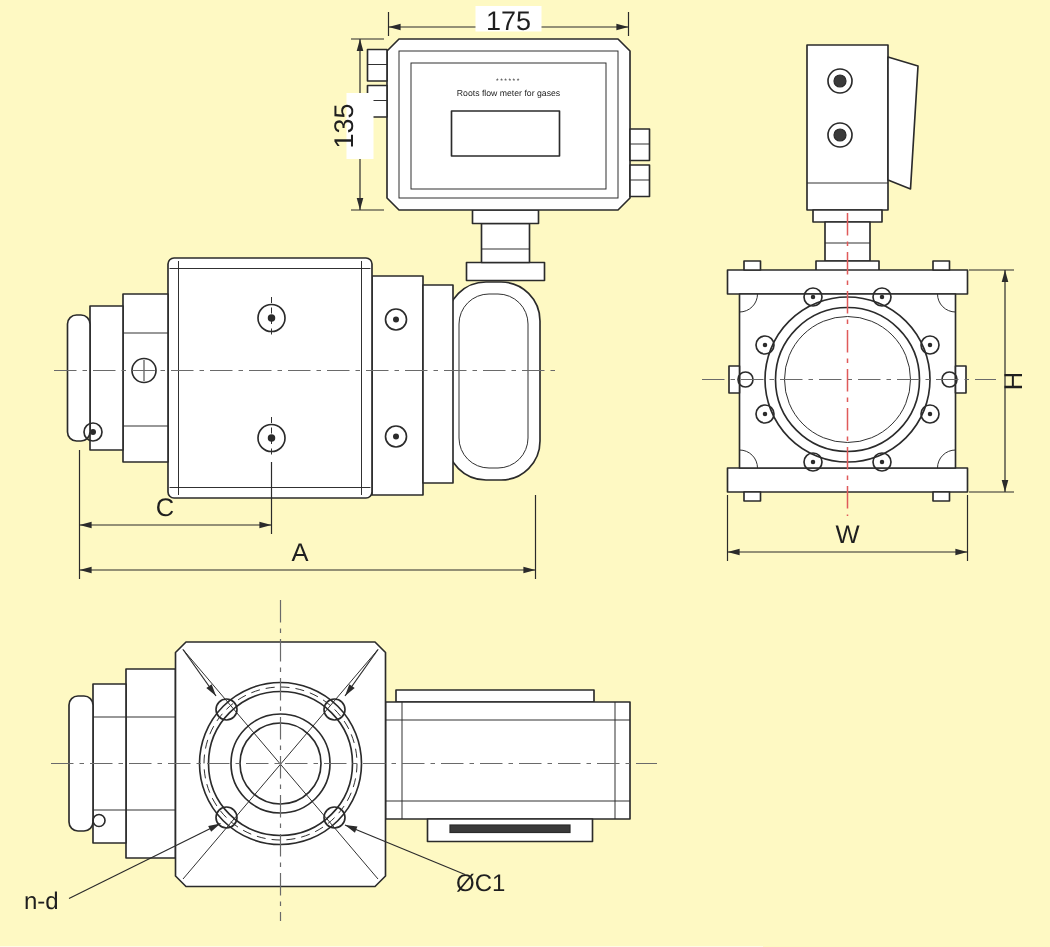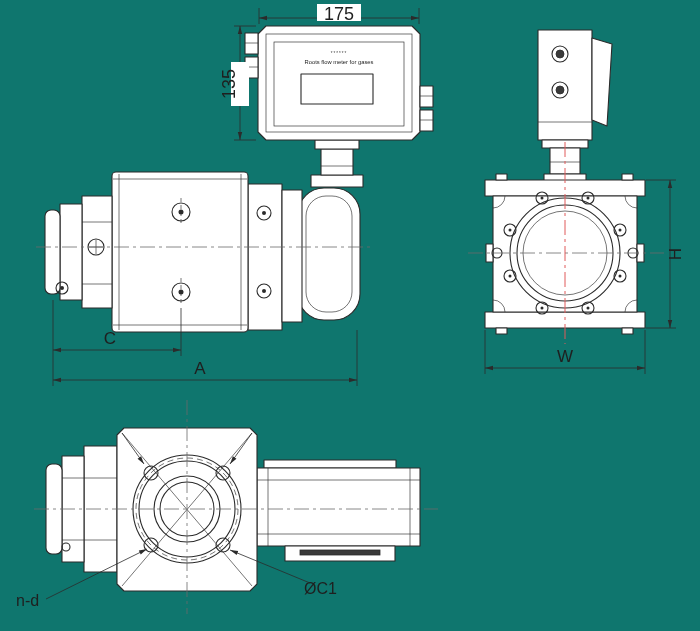--- a/index.html
+++ b/index.html
@@ -1,17 +1,17 @@
 <!DOCTYPE html>
 <html><head>
 <meta charset="utf-8">
 <title>Roots flow meter for gases — dimensional drawing</title>
 <style>
   html,body{margin:0;padding:0;background:#fff}
-  .canvas{position:relative;width:700px;height:631px;background:#0f766e;overflow:hidden}
+  .canvas{position:relative;width:700px;height:631px;background:#fef9c3;overflow:hidden}
   svg{display:block}
   .s {stroke:#2b2b2b;stroke-width:1.1;fill:none;stroke-linejoin:round;stroke-linecap:round}
   .sf{stroke:#2b2b2b;stroke-width:1.1;fill:#ffffff;stroke-linejoin:round}
   .t {stroke:#2b2b2b;stroke-width:0.65;fill:none}
   .cl {stroke:#6a6a6a;stroke-width:0.8;fill:none;stroke-dasharray:15 4 3 4}
   .clr{stroke:#e05a5a;stroke-width:1.0;fill:none;stroke-dasharray:15 4 3 4}
   .dm {stroke:#2b2b2b;stroke-width:0.8;fill:none}
   .dsh{stroke-dasharray:6 4}
   .dsh2{stroke-dasharray:4 3}
   .dot{fill:#2b2b2b;stroke:none}

